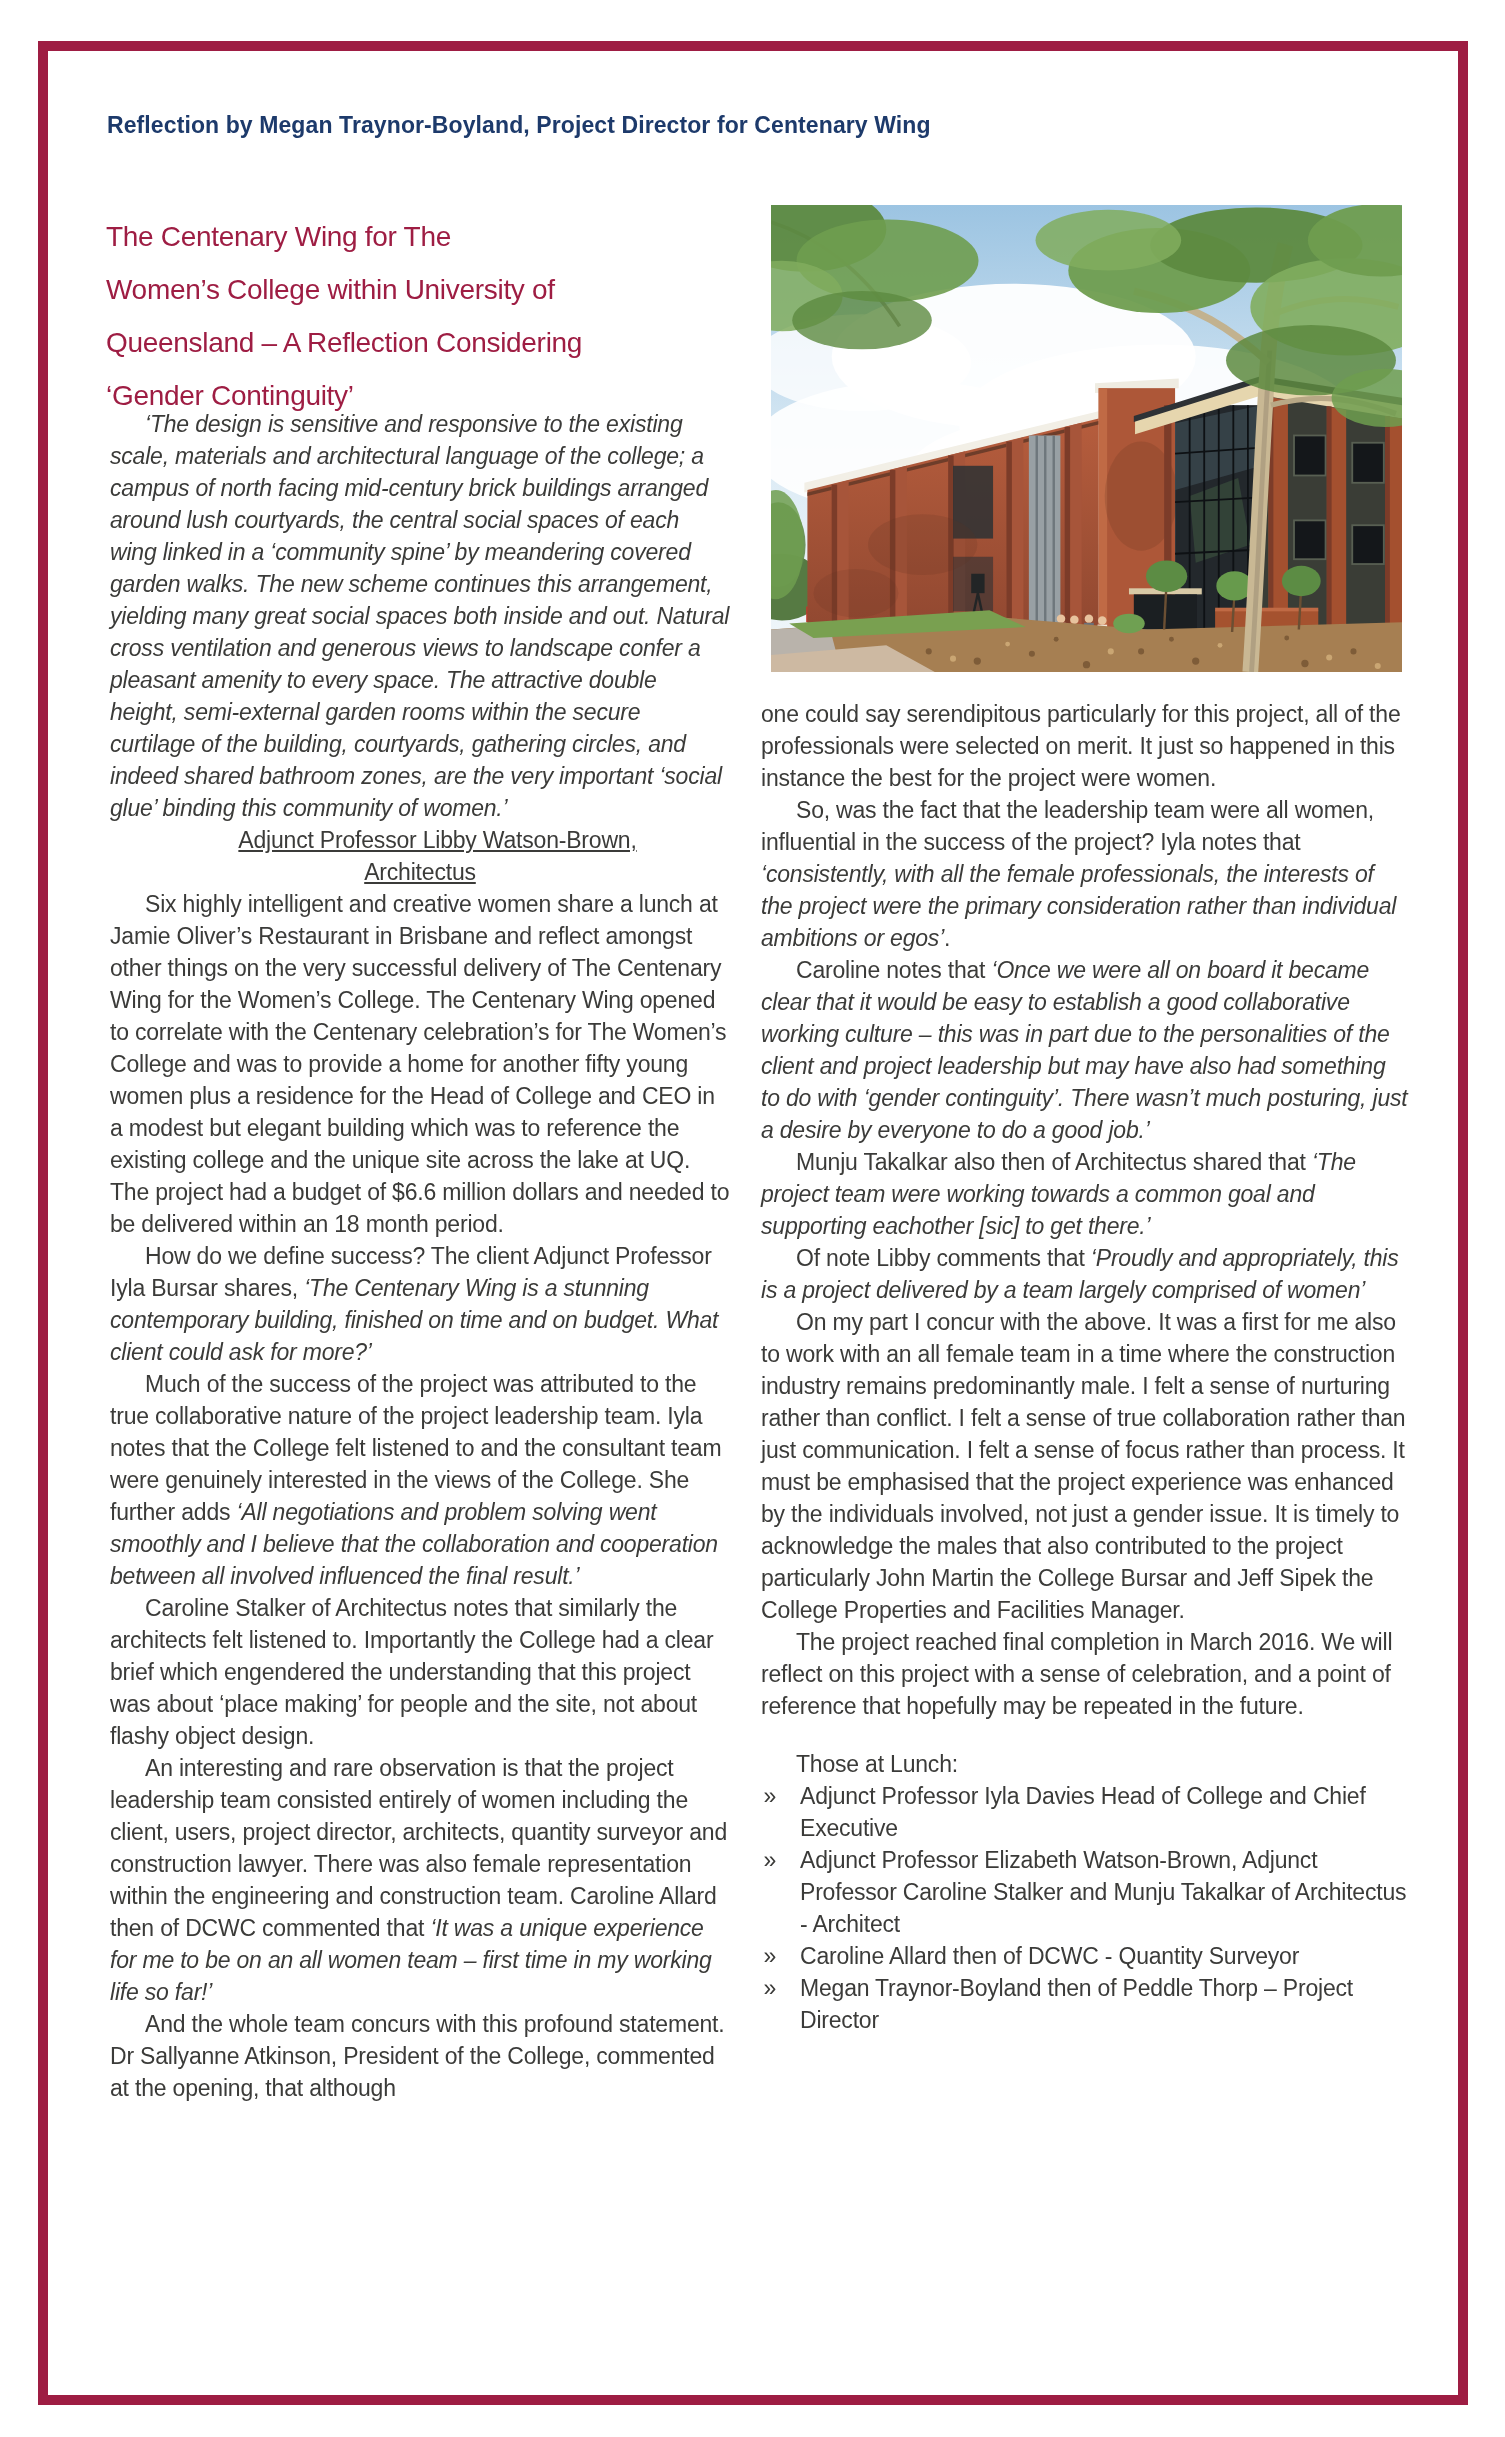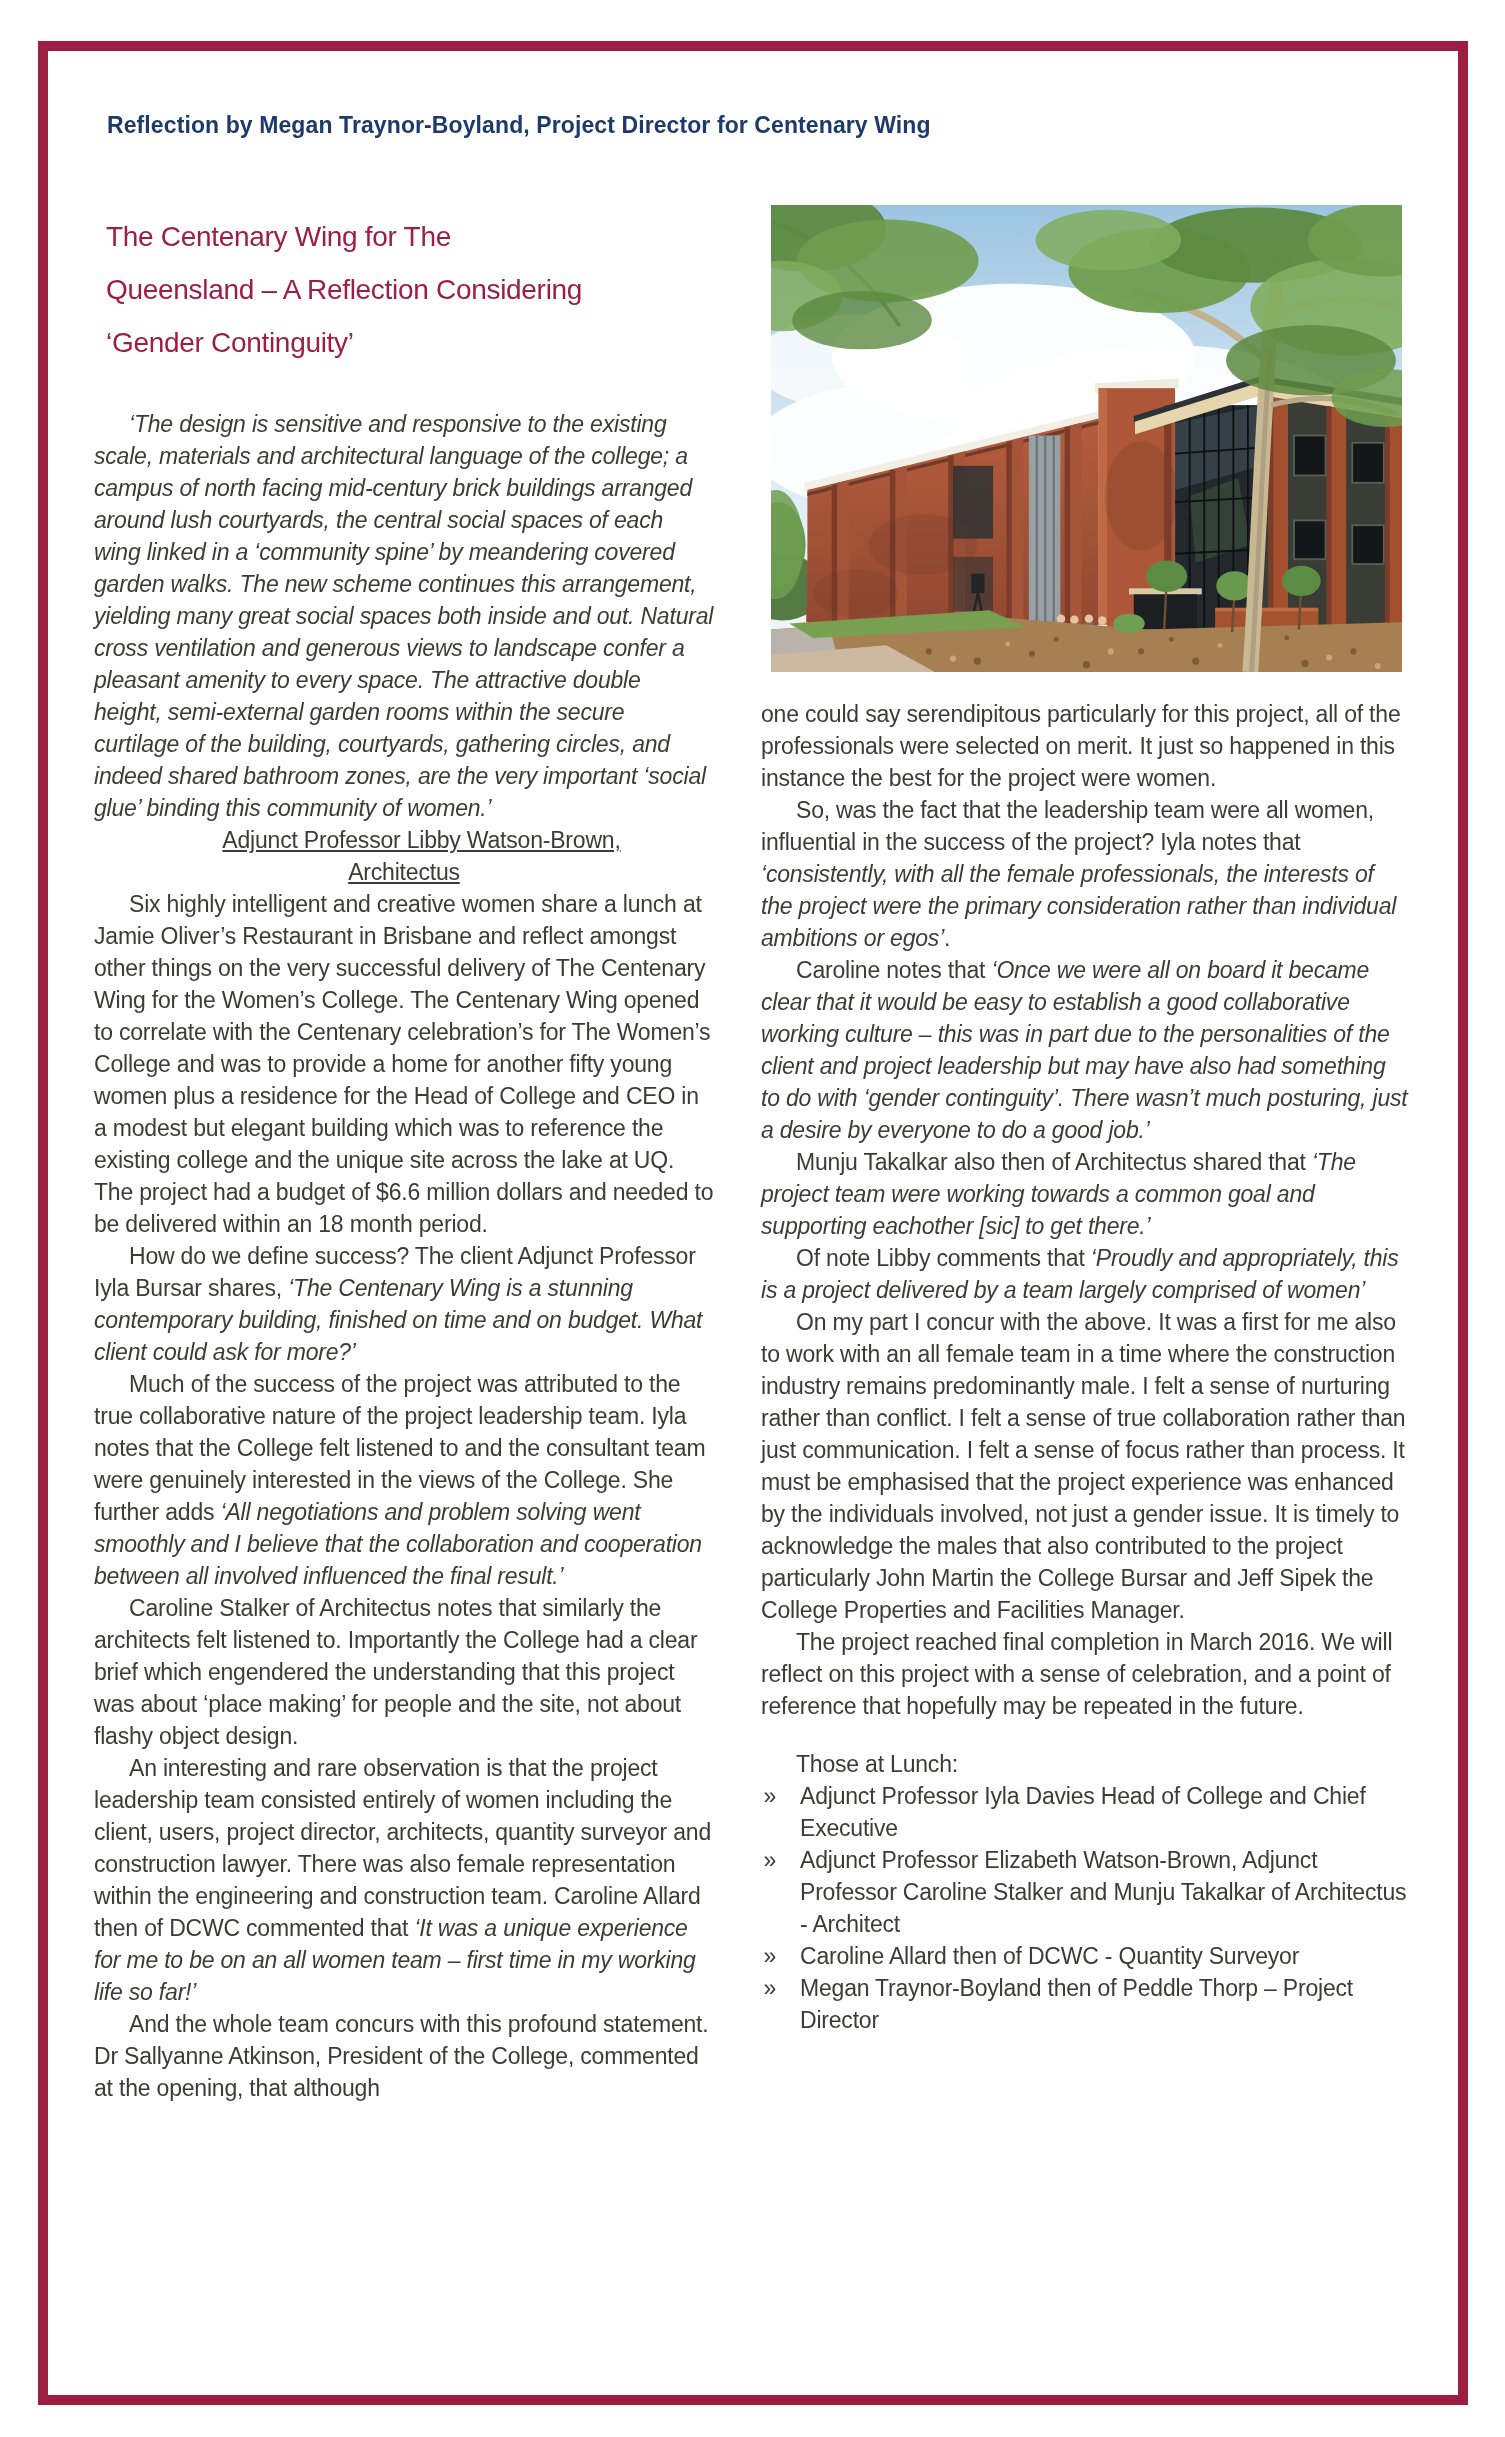--- a/index.html
+++ b/index.html
@@ -7,41 +7,42 @@
         font-family:"Liberation Sans",sans-serif;color:#3b3b39;overflow:hidden;}
   .frame{position:absolute;left:38px;top:41px;width:1430px;height:2364px;
          border:10.3px solid #9e1d43;box-sizing:border-box;}
   .kicker{position:absolute;left:107px;top:112px;font-size:23px;font-weight:700;
           color:#1d3a6b;letter-spacing:0.1px;}
   .title{position:absolute;left:106px;top:210px;color:#9e1d43;font-size:28px;
          line-height:53px;font-weight:400;letter-spacing:-0.3px;}
   .photo{position:absolute;left:771px;top:205px;width:631px;height:467px;overflow:hidden;}
   .photo svg{display:block;}
   .col{position:absolute;font-size:23px;line-height:32px;letter-spacing:-0.2px;color:#3b3b39;}
-  .col--left{left:94px;top:408px;width:620px;}
+  .col--left{left:110px;top:408px;width:620px;}
   .col--right{left:761px;top:698px;width:648px;}
   .col p{margin:0;text-indent:35px;}
   .quote{font-style:italic;}
   .attr{text-align:center;text-indent:0;margin:17px 0 34px 0;text-decoration:underline;}
   .it{font-style:italic;}
   .lunch{margin-top:26px;}
   .lunch-intro{text-indent:35px;}
   .li{position:relative;padding-left:39px;text-indent:0 !important;}
   .li .bullet{position:absolute;left:2.4px;top:0;}
 </style>
 </head>
 <body>
 
 <div id="page">
   <div class="frame"></div>
 
   <div class="kicker">Reflection by Megan Traynor-Boyland, Project Director for Centenary Wing</div>
 
   <div class="title">
     <div>The Centenary Wing for The</div>
+    <div>Women’s College within University of</div>
     <div>Queensland – A Reflection Considering</div>
     <div>‘Gender Continguity’</div>
   </div>
 
   <div class="photo">
     <svg viewBox="0 0 1040 770" width="631" height="467" preserveAspectRatio="none">
       <defs>
         <linearGradient id="sky" x1="0" y1="0" x2="0" y2="1">
           <stop offset="0" stop-color="#9cc4e2"></stop>
           <stop offset="0.55" stop-color="#dcebf5"></stop>

